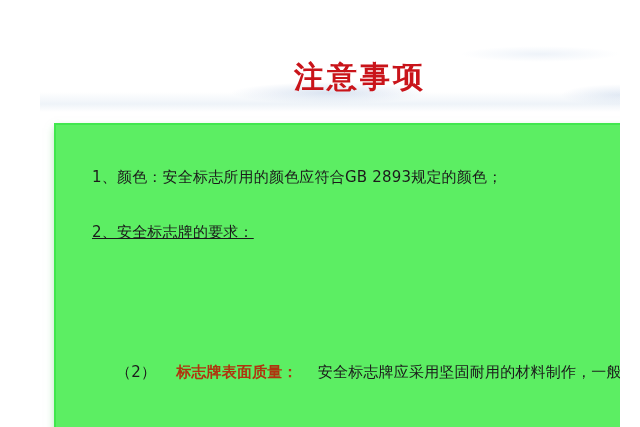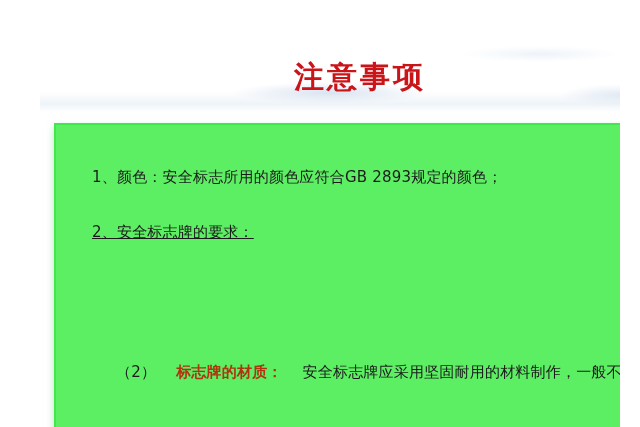--- a/index.html
+++ b/index.html
@@ -104,18 +104,18 @@
     </p>
 
     <p class="para p2">
       <span class="line"><span>2、安全标志牌的要求：</span><span class="label"></span><span></span></span>
     </p>
 
     <p class="para p3">
     </p>
 
     <p class="para p4">
-      <span class="line sub-indent"><span>（2）</span><span class="label">标志牌的材质：</span><span>安全标志牌应采用坚固耐用的材料制作，一般不宜使用遇水变形、</span></span>
+      <span class="line sub-indent"><span>（2）</span><span class="label">标志牌表面质量：</span><span>安全标志牌应采用坚固耐用的材料制作，一般不宜使用遇水变形、</span></span>
     </p>
 
 
   </div>
 </div>
 
 </body></html>

